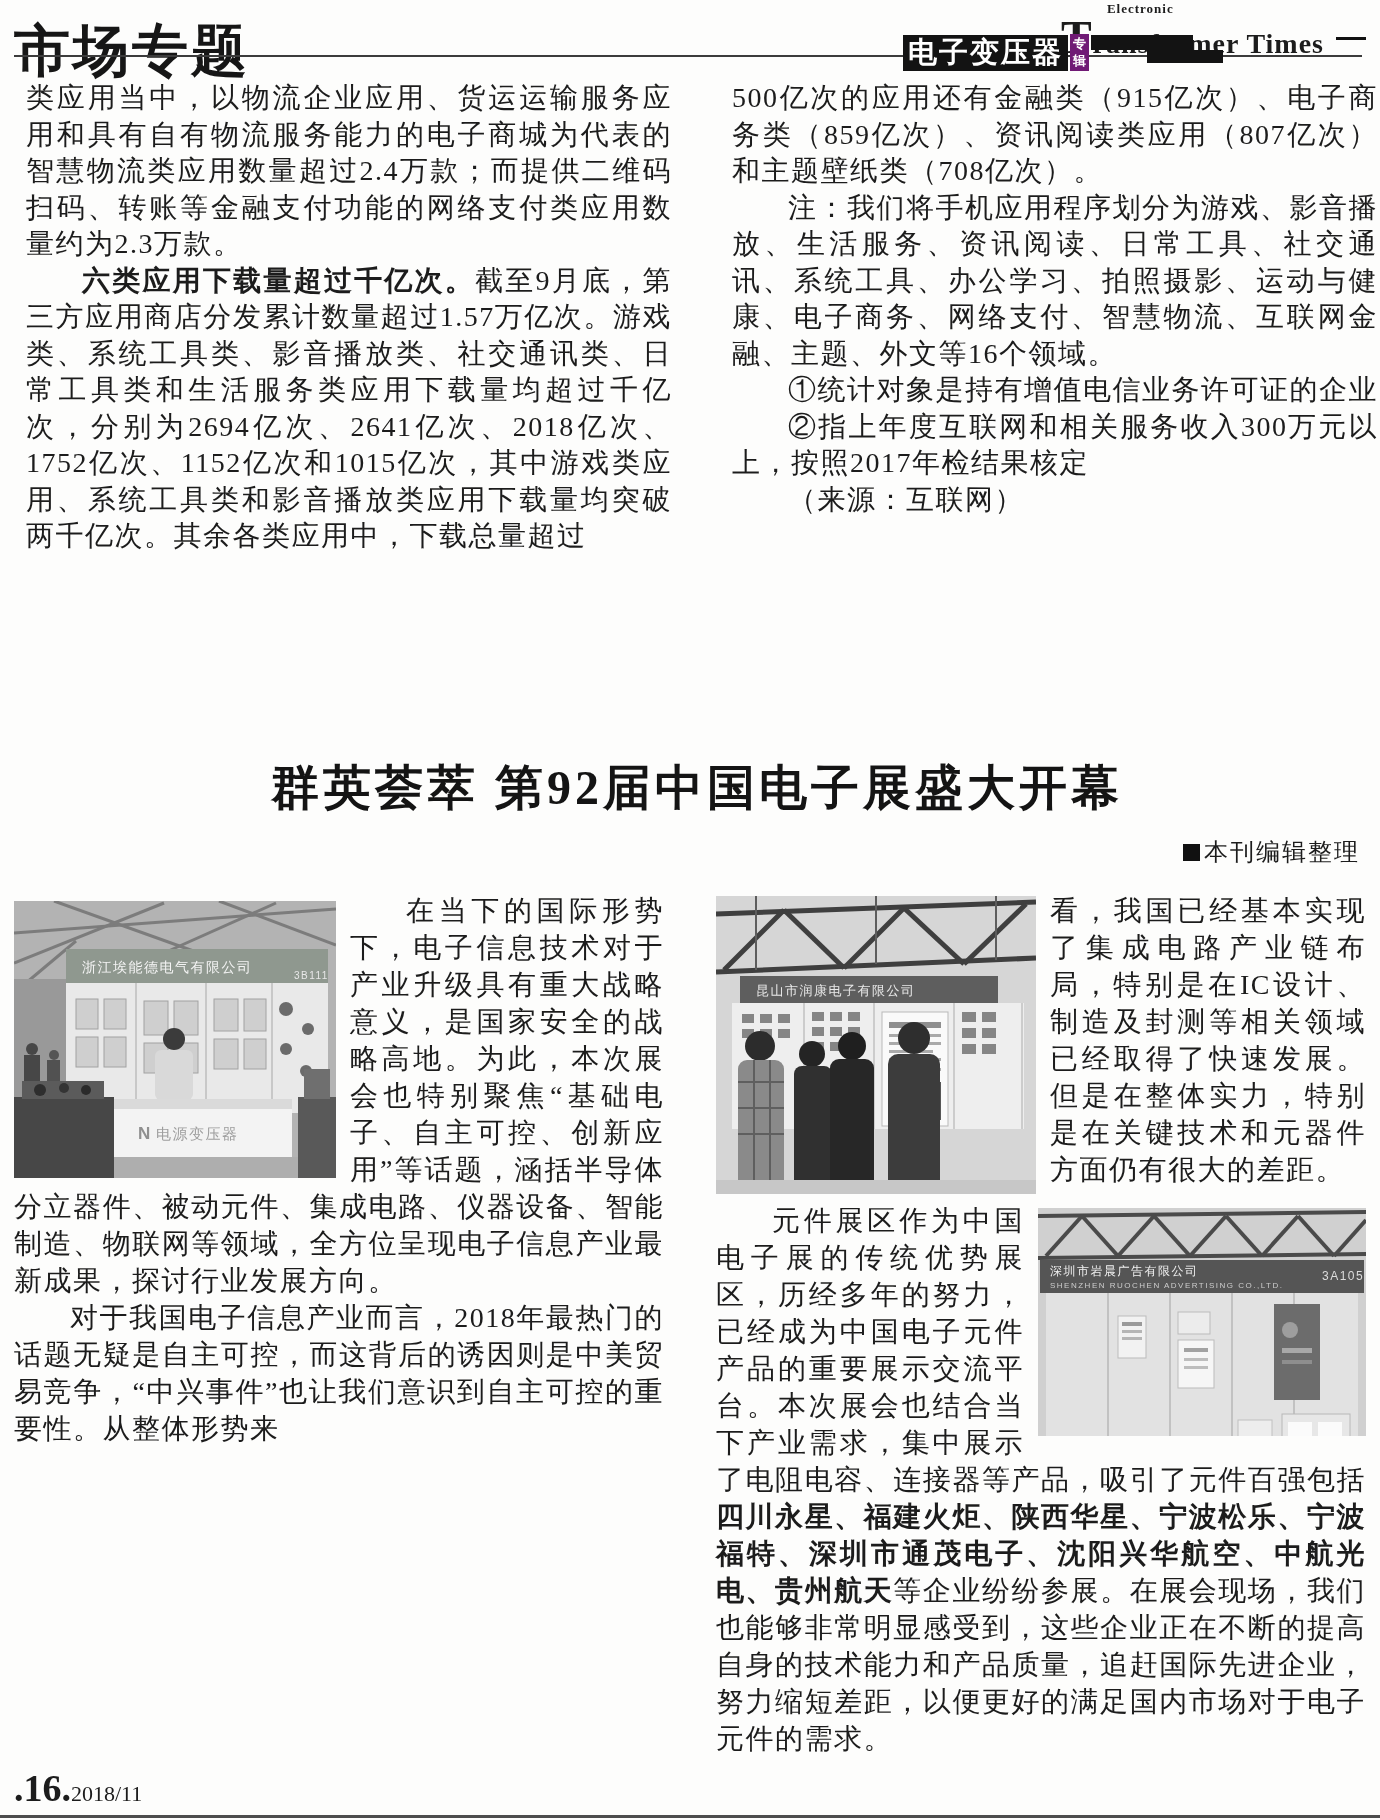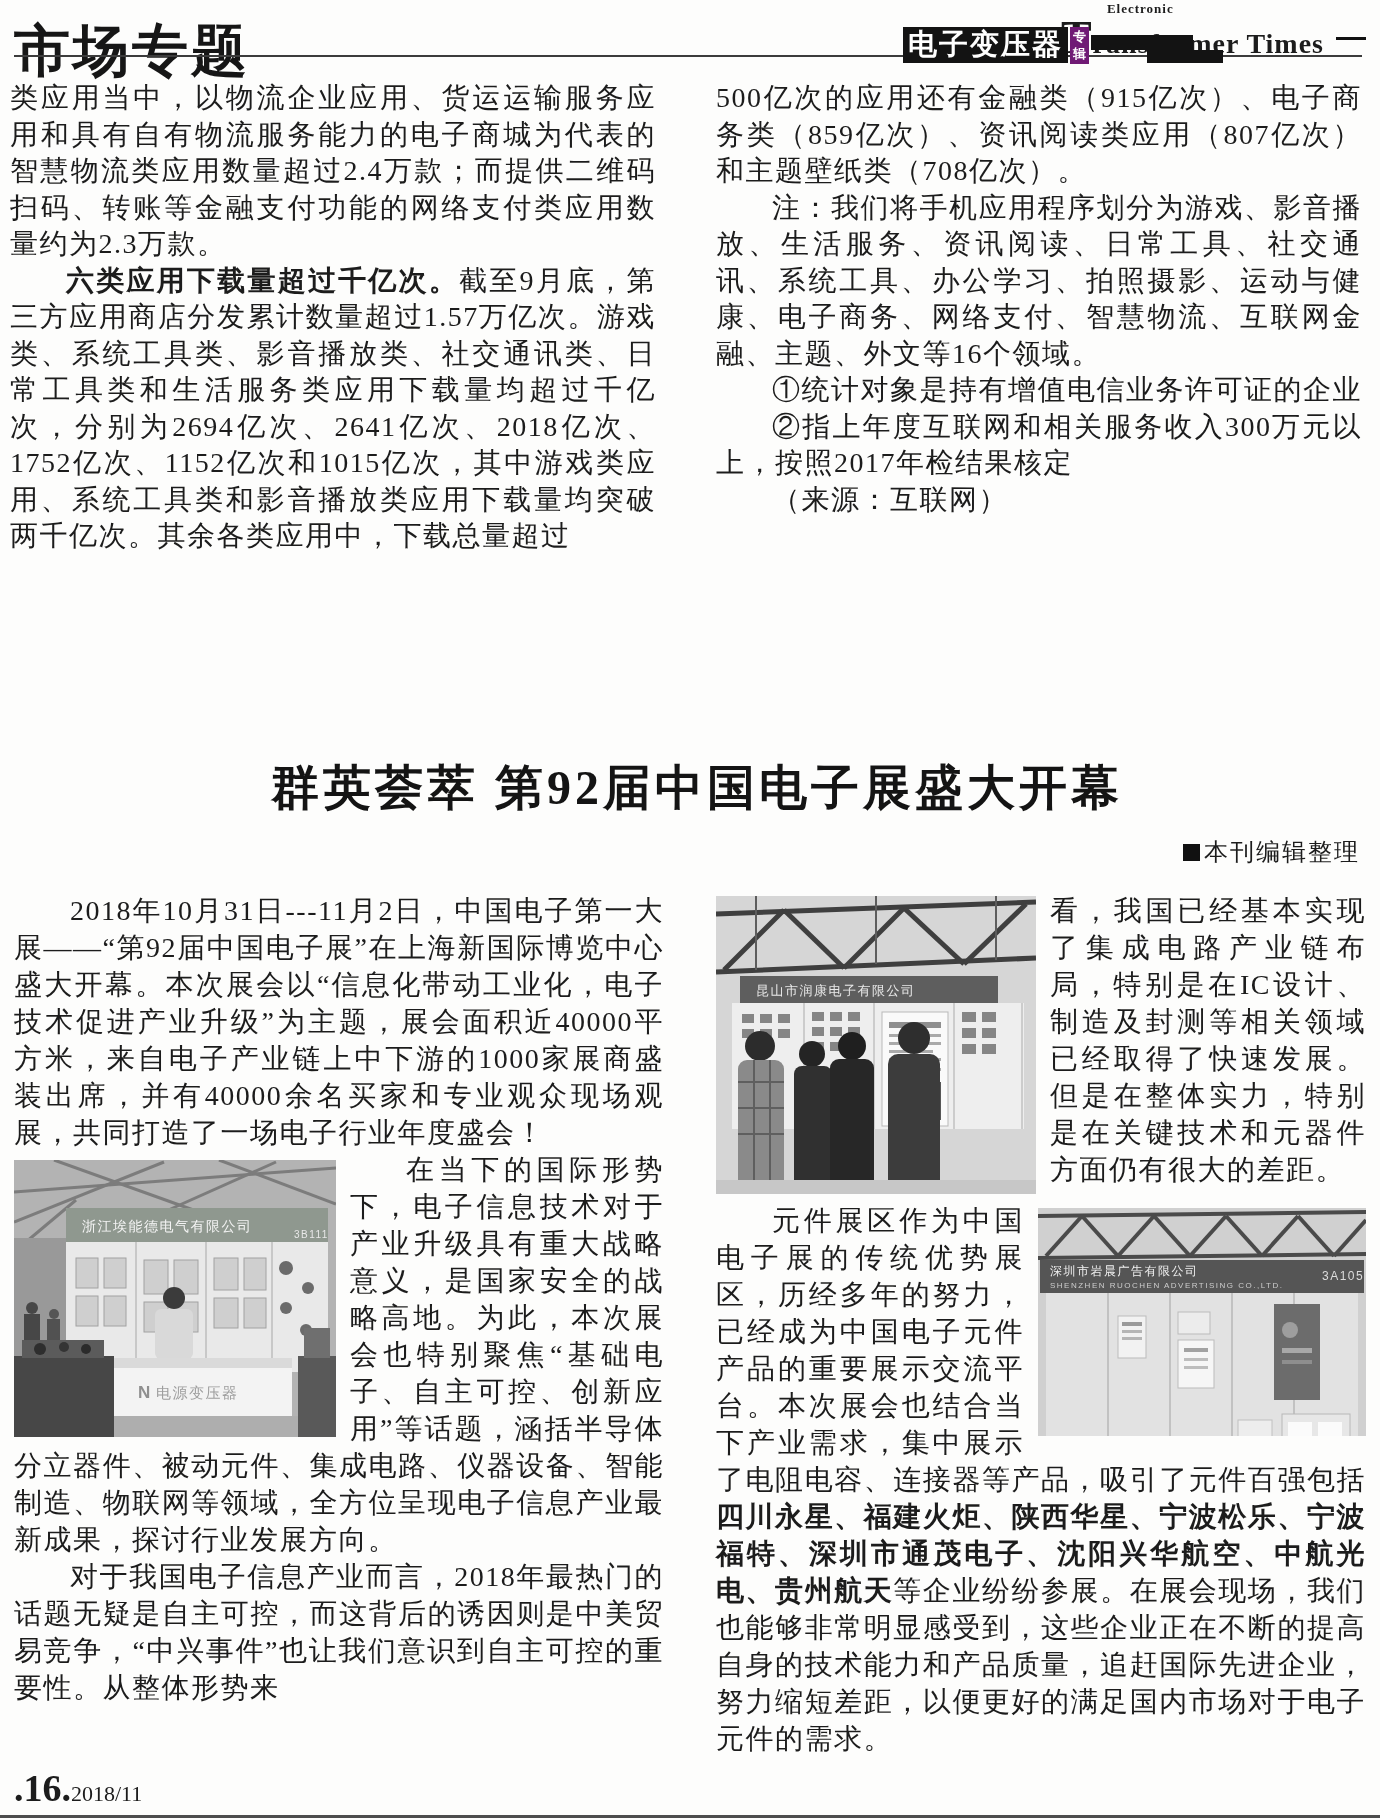--- a/index.html
+++ b/index.html
@@ -14,35 +14,35 @@
     font-family:"Liberation Sans","DejaVu Sans",sans-serif;
     font-weight:bold;font-size:56px;letter-spacing:3px;color:#161616;
   }
   .header-rule{position:absolute;left:14px;top:55px;width:1348px;height:2px;background:#3c3c3c;}
   .masthead{position:absolute;top:2px;right:14px;display:flex;align-items:center;gap:12px;}
   .mast-dash{width:30px;height:3px;background:#111;margin-top:14px;}
   .mast-text{line-height:1;}
   .mast-small{display:block;font-size:13px;font-weight:bold;letter-spacing:1px;margin-left:46px;}
   .mast-main{display:block;font-size:28px;font-weight:bold;letter-spacing:1px;}
   .mast-main::first-letter{font-size:46px;}
-  .journal-logo{position:absolute;left:903px;top:27px;display:flex;align-items:flex-start;z-index:3;}
+  .journal-logo{position:absolute;left:903px;top:27px;display:flex;align-items:flex-end;z-index:3;}
   .logo-box{background:#131313;color:#fff;font-family:"Liberation Sans","DejaVu Sans",sans-serif;
     font-weight:bold;font-size:29px;line-height:33px;padding:1px 5px 2px;letter-spacing:2px;}
   .logo-sub{background:#701a75;color:#fff;font-family:"Liberation Sans","DejaVu Sans",sans-serif;
     font-weight:bold;font-size:13px;line-height:17px;width:17px;word-break:break-all;
     padding:1px 1px 2px;margin-left:2px;text-align:center;}
   .logo-steps{margin-left:2px;margin-top:6px;}
   
   .col{width:650px;font-size:28px;line-height:36.5px;text-align:justify;
        text-justify:inter-ideograph;letter-spacing:1.5px;}
   .col p{margin:0;}
   .indent{text-indent:2em;}
   .lead-bold{font-weight:bold;}
   
-  .top-section{position:absolute;top:80px;left:10px;width:1352px;display:flex;gap:60px;}
+  .top-section{position:absolute;top:80px;left:26px;width:1352px;display:flex;gap:60px;}
   .headline{position:absolute;top:756px;left:0;width:100%;text-align:center;
     font-weight:bold;font-size:48px;letter-spacing:4px;color:#141414;margin-left:7px;}
   .byline{position:absolute;top:836px;right:20px;font-size:24px;letter-spacing:2px;}
   .byline-square{display:inline-block;width:17px;height:17px;background:#111;
     margin-right:4px;vertical-align:-1px;}
   .article{position:absolute;top:892px;left:14px;width:1352px;display:flex;gap:52px;}
   .acol{width:650px;font-size:28px;line-height:37px;text-align:justify;
         text-justify:inter-ideograph;letter-spacing:1.5px;}
   .acol p{margin:0;}
   .photo{background:#bbb;overflow:hidden;}
@@ -99,21 +99,20 @@
   </div>
 
   <div class="headline">群英荟萃 第92届中国电子展盛大开幕</div>
   <div class="byline">
     <span class="byline-square"></span><span>本刊编辑整理</span>
   </div>
 
   <div class="article">
 
     <div class="acol">
-      <p class="indent">2018年10月31日---11月2日，中国电子第一大展——“第92届中国电子展”在上海新国际博览中心盛大开幕。本次展会以“信息化带动工业化，电子技术促进产业升级”为主题，展会面积近40000平方米，来自电子产业链上中下游的1000家展商盛装出席，并有40000余名买家和专业观众现场观展，共同打造了一场电子行业年度盛会！</p>
 
       <div class="photo photo-1">
         <svg width="322" height="277" viewBox="0 0 322 277">
           <rect width="322" height="277" fill="#b3b3b3"></rect>
           <g stroke="#7c7c7c" stroke-width="3">
             <line x1="0" y1="32" x2="322" y2="8"></line>
             <line x1="0" y1="62" x2="150" y2="2"></line>
             <line x1="40" y1="0" x2="185" y2="52"></line>
             <line x1="150" y1="52" x2="262" y2="2"></line>
             <line x1="205" y1="0" x2="322" y2="44"></line>

